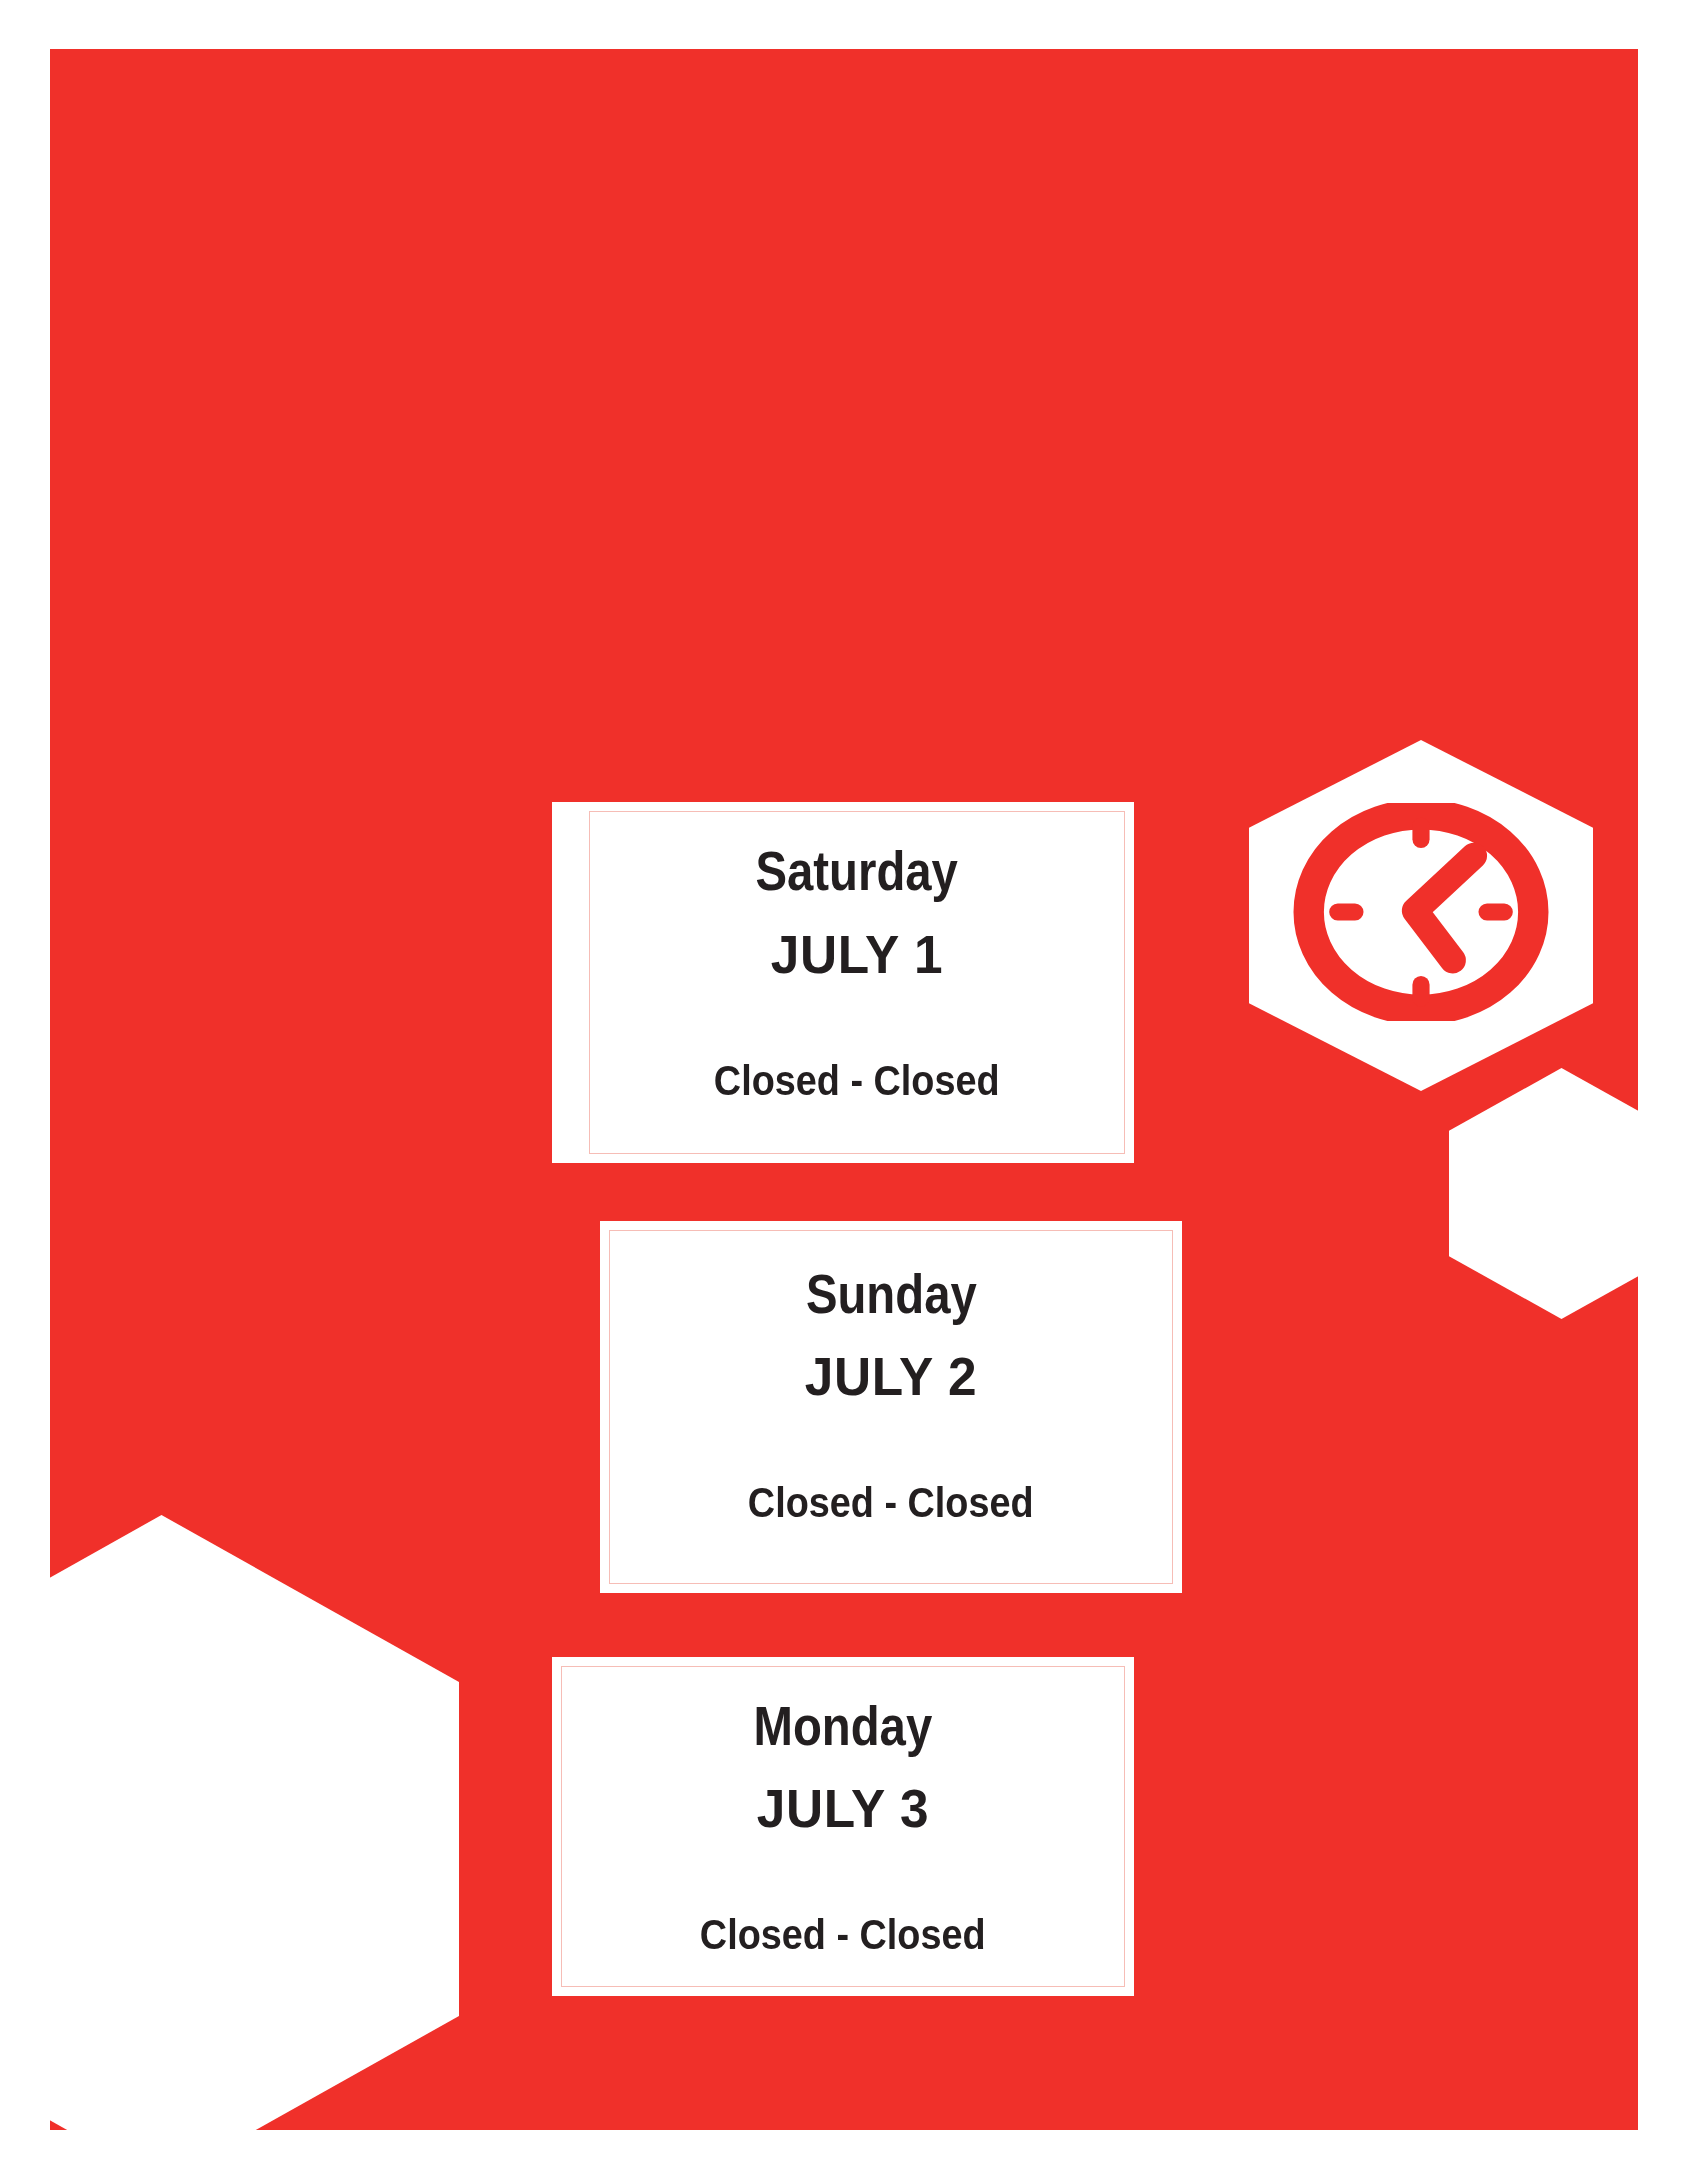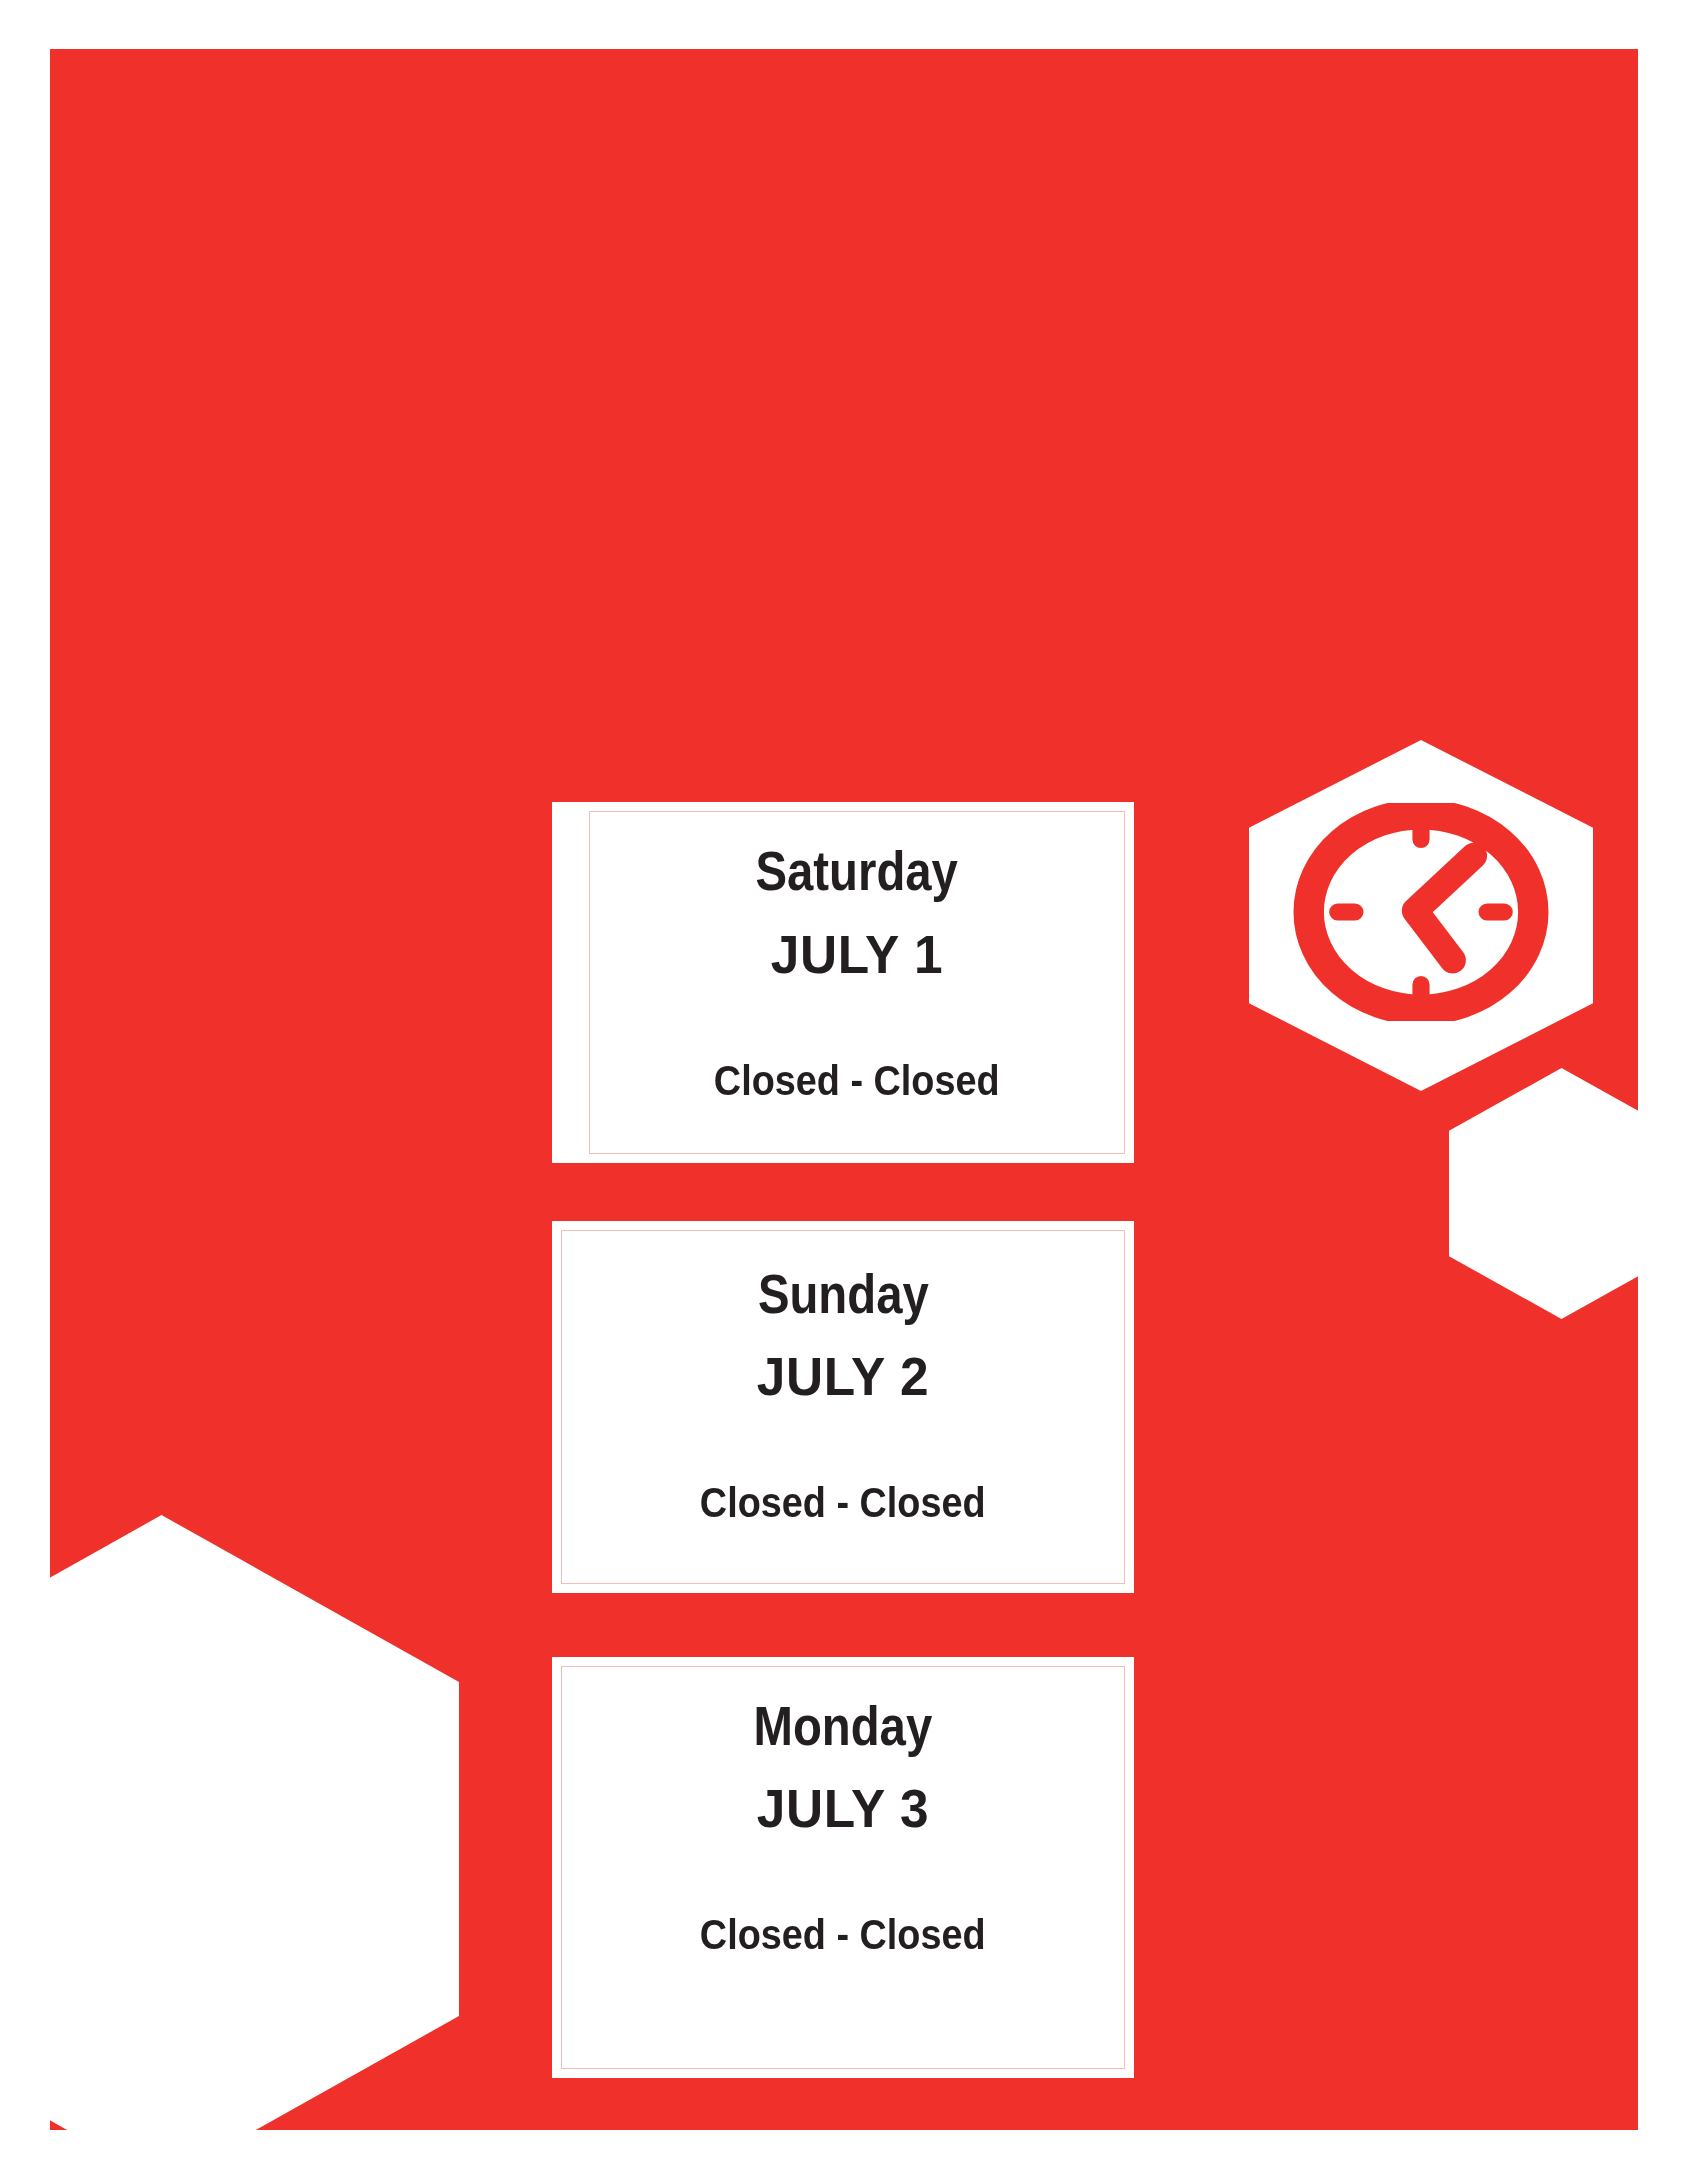--- a/index.html
+++ b/index.html
@@ -122,22 +122,22 @@
   .hours-card .card-inner {
     border: 1.3px solid #F6BDB6;
     height: 100%;
     box-sizing: border-box;
     display: flex;
     flex-direction: column;
     align-items: center;
     justify-content: flex-start;
   }
   #card-0 { top: 802px; height: 361px; padding-left: 37px; }
-  #card-1 { top: 1221px; height: 372px; }
-  #card-2 { top: 1657px; height: 421px; }
+  #card-1 { top: 1221px; height: 372px; margin-left: 48px; }
+  #card-2 { top: 1657px; height: 339px; }
 
   .card-day {
     color: #231F20;
     font-family: "Liberation Sans", sans-serif;
     font-weight: bold;
     font-size: 55px;
     line-height: 1;
     transform: scaleX(0.86);
     white-space: nowrap;
   }

